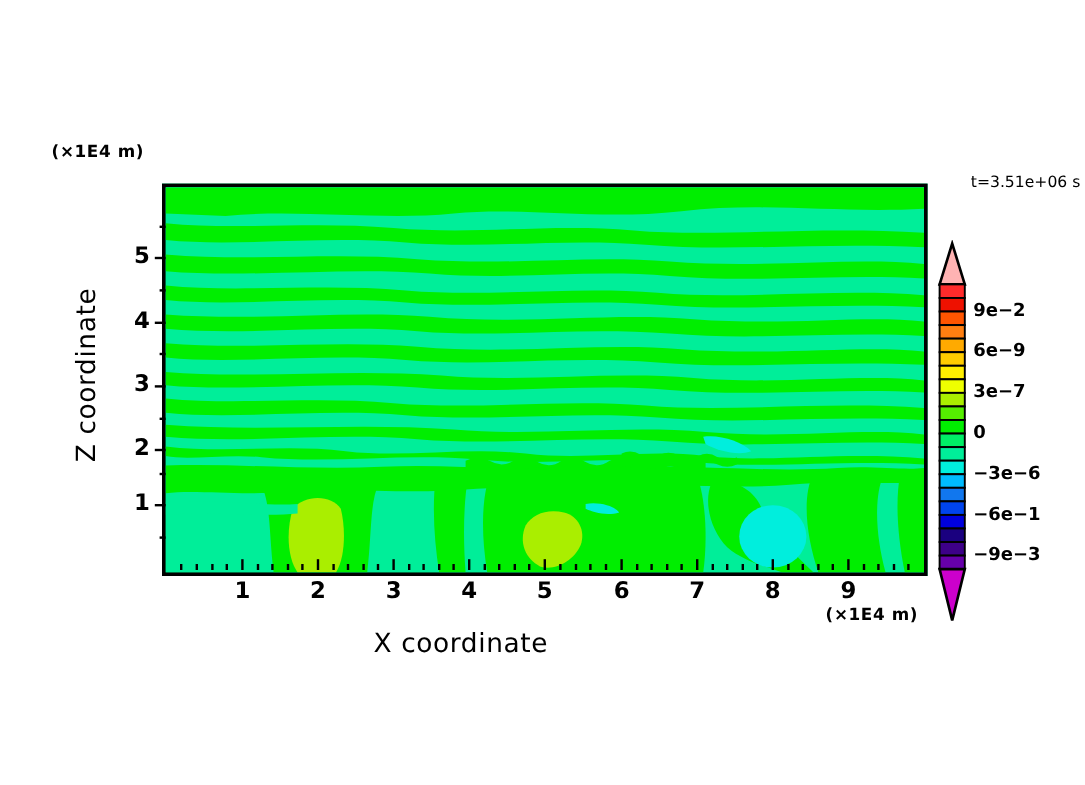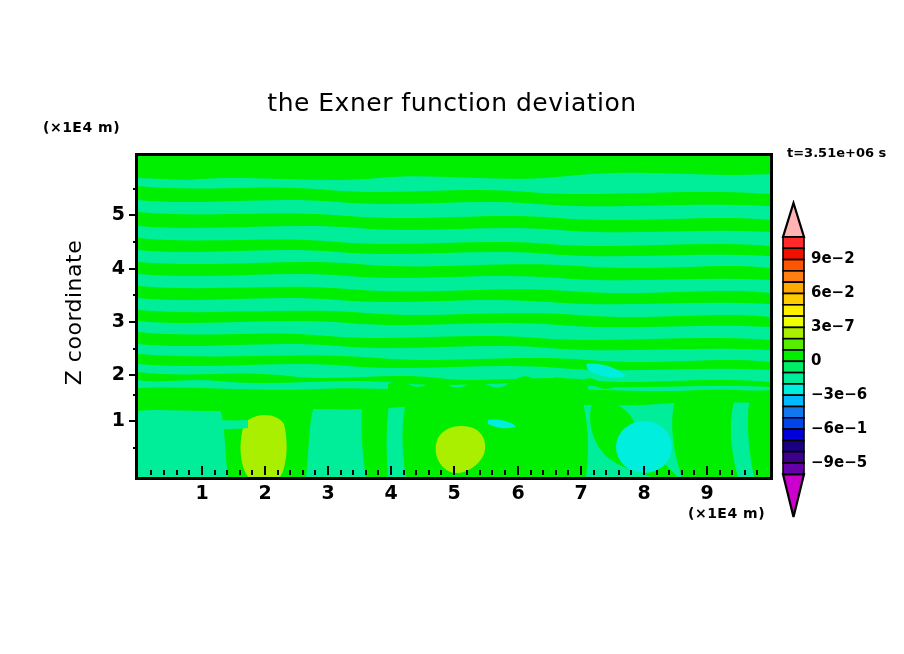--- a/index.html
+++ b/index.html
@@ -23,22 +23,22 @@
     position:absolute; left:43px; top:119px;
     font-size:14px; font-weight:700; letter-spacing:0.5px;
     font-family:"DejaVu Sans", sans-serif;
   }
   .unit-bottom{
     position:absolute; left:688px; top:505px;
     font-size:14px; font-weight:700; letter-spacing:0.5px;
     font-family:"DejaVu Sans", sans-serif;
   }
   .time-stamp{
-    position:absolute; left:787px; top:145px;
-    font-size:13px; font-weight:700; letter-spacing:0px;
+    position:absolute; left:809px; top:145px;
+    font-size:13px; font-weight:400; letter-spacing:0px;
     font-family:"DejaVu Sans", sans-serif;
     white-space:nowrap;
   }
   .xaxis-title{
     position:absolute; left:0; top:524px; width:768px;
     text-align:center;
     font-size:22px; letter-spacing:0.5px;
     font-family:"DejaVu Sans", sans-serif;
   }
   .yaxis-title{
@@ -88,28 +88,28 @@
     font-size:15px; font-weight:700; letter-spacing:0px;
     font-family:"DejaVu Sans", sans-serif;
     white-space:nowrap; margin-top:-10px;
   }
 </style>
 </head>
 <body>
 
 <div class="root">
 
-  <div class="plot-title">the Exner function deviation</div>
 
   <div class="unit-top">(×1E4 m)</div>
 
   <div class="unit-bottom">(×1E4 m)</div>
 
   <div class="time-stamp">t=3.51e+06 s</div>
 
+  <div class="xaxis-title">X coordinate</div>
   <div class="yaxis-title">Z coordinate</div>
 
   <div class="plot-frame">
     <svg class="plot-canvas" viewBox="0 0 632 321" preserveAspectRatio="none">
       <defs>
         <clipPath id="plotclip">
             <rect x="0" y="0" width="632" height="321"></rect>
           </clipPath>
       </defs>
       <g clip-path="url(#plotclip)">
@@ -270,21 +270,21 @@
         <rect x="3" y="229.1" width="21" height="11.3" fill="#0000dd"></rect>
         <rect x="3" y="240.4" width="21" height="11.3" fill="#1a007f"></rect>
         <rect x="3" y="251.7" width="21" height="11.3" fill="#3d0088"></rect>
         <rect x="3" y="263.0" width="21" height="11.3" fill="#6600aa"></rect>
       </g>
 
       <polygon points="13.5,317 24,274.3 3,274.3" fill="#cc00cc" stroke="#000" stroke-width="2.2" stroke-linejoin="miter"></polygon>
     </svg>
 
     <div class="cbar-label" style="top:59px;">9e−2</div>
-    <div class="cbar-label" style="top:93px;">6e−2</div>
+    <div class="cbar-label" style="top:93px;">6e−9</div>
     <div class="cbar-label" style="top:127px;">3e−7</div>
     <div class="cbar-label" style="top:161px;">0</div>
     <div class="cbar-label" style="top:195px;">−3e−6</div>
     <div class="cbar-label" style="top:229px;">−6e−1</div>
-    <div class="cbar-label" style="top:263px;">−9e−5</div>
+    <div class="cbar-label" style="top:263px;">−9e−3</div>
   </div>
 
 </div>
 
 </body></html>

